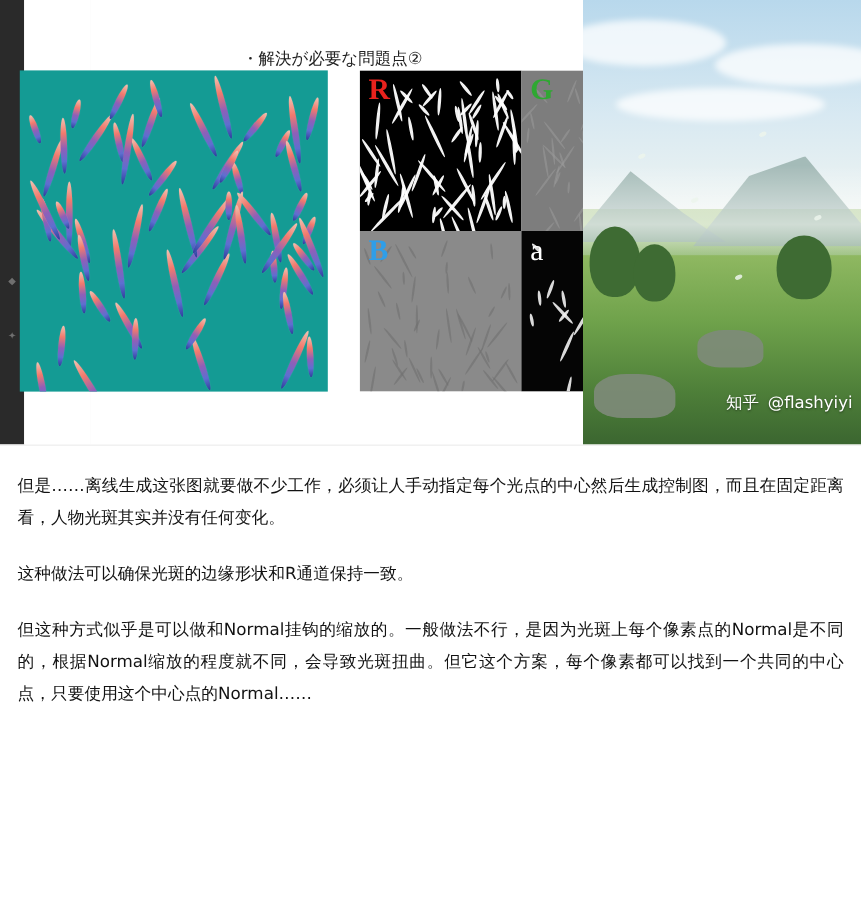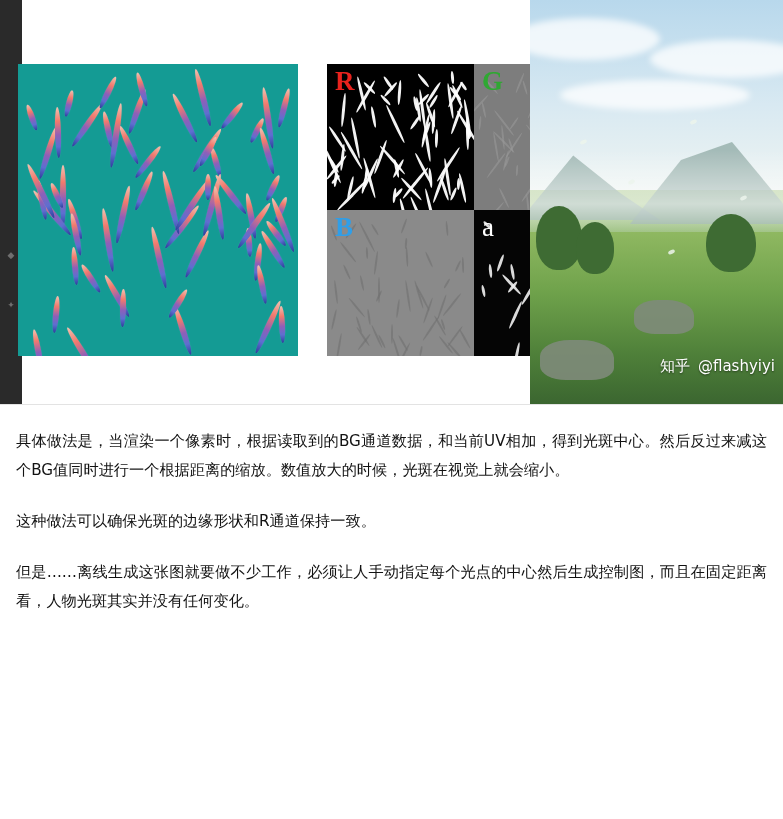--- a/index.html
+++ b/index.html
@@ -240,20 +240,21 @@
     <div class="banner-mark" style="top:250px;">◆</div>
     <div class="banner-mark" style="top:300px;">✦</div>
   </div>
 
   <div class="slide-spine">
     <div class="spine-dots">· · · · · · · · · · · ·</div>
     <div class="spine-glyphs">⚘ ✧ ◈</div>
   </div>
 
   <div class="slide-canvas">
+    <div class="slide-subtitle">・解決が必要な問題点②</div>
   </div>
 
   <div class="teal-panel" id="tealPanel">
       <div class="hair" style="height: 61.5648px; left: 247.01px; top: 22.5404px; transform: rotate(-8.46193deg);"></div>
       <div class="hair" style="height: 62.2281px; left: 42.4552px; top: 100.741px; transform: rotate(0.0250342deg);"></div>
       <div class="hair" style="height: 50.8748px; left: 66.4763px; top: 35.5415px; transform: rotate(34.8495deg);"></div>
       <div class="hair" style="height: 41.8261px; left: 53.839px; top: 134.227px; transform: rotate(-17.5689deg);"></div>
       <div class="hair" style="height: 30.1437px; left: 195.383px; top: 83.0448px; transform: rotate(-15.9955deg);"></div>
       <div class="hair" style="height: 27.1855px; left: 235.577px; top: 53.426px; transform: rotate(26.7301deg);"></div>
       <div class="hair" style="height: 42.8282px; left: 54.742px; top: 148.877px; transform: rotate(-11.8611deg);"></div>
@@ -554,16 +555,16 @@
   </div>
 
   <div class="watermark">
     <span class="zhihu">知乎</span><span>@flashyiyi</span>
   </div>
 </div>
 
 <div class="divider"></div>
 
 <div class="article">
-  <p class="para">具体做法是，当渲染一个像素时，根据读取到的BG通道数据，和当前UV相加，得到光斑中心。然后反过来减这个BG值同时进行一个根据距离的缩放。数值放大的时候，光斑在视觉上就会缩小。</p>
+  <p class="para">但是……离线生成这张图就要做不少工作，必须让人手动指定每个光点的中心然后生成控制图，而且在固定距离看，人物光斑其实并没有任何变化。</p>
   <p class="para">这种做法可以确保光斑的边缘形状和R通道保持一致。</p>
-  <p class="para">但是……离线生成这张图就要做不少工作，必须让人手动指定每个光点的中心然后生成控制图，而且在固定距离看，人物光斑其实并没有任何变化。</p>
+  <p class="para">但这种方式似乎是可以做和Normal挂钩的缩放的。一般做法不行，是因为光斑上每个像素点的Normal是不同的，根据Normal缩放的程度就不同，会导致光斑扭曲。但它这个方案，每个像素都可以找到一个共同的中心点，只要使用这个中心点的Normal……</p>
 </div>
 
 </body></html>

